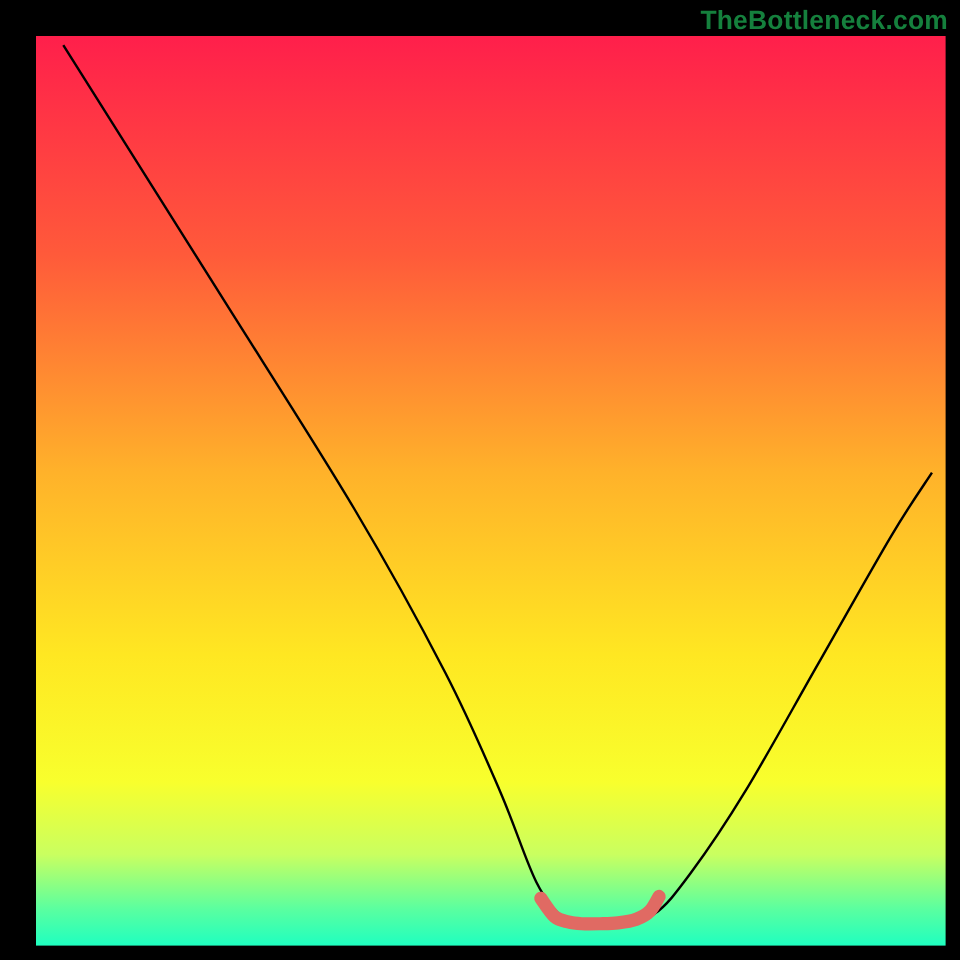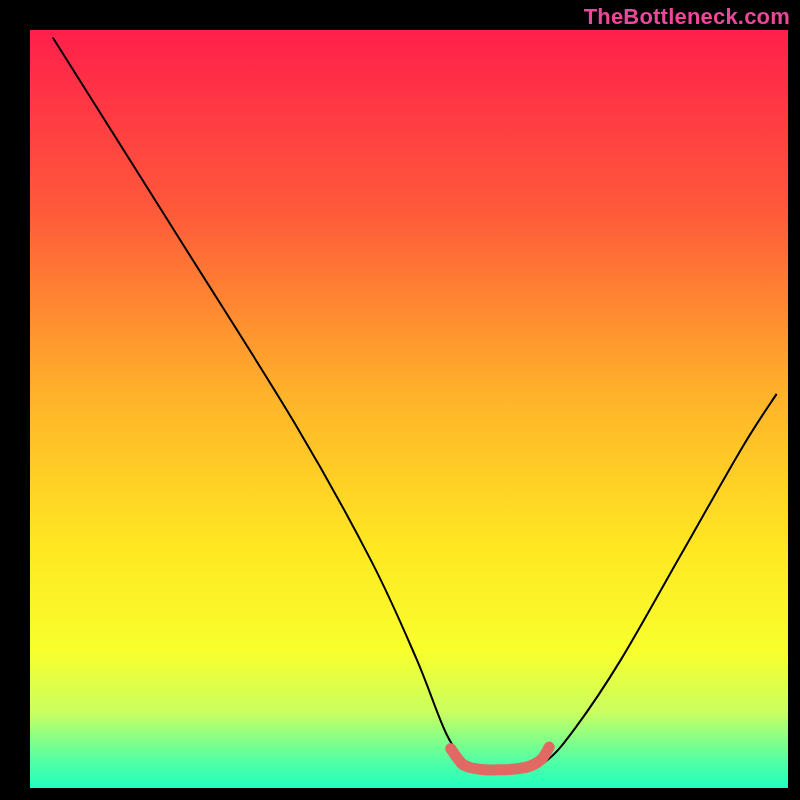--- a/index.html
+++ b/index.html
@@ -18,21 +18,21 @@
   }
   svg {
     display: block;
   }
   .watermark {
     position: absolute;
     top: 4px;
     right: 10px;
     font-size: 22px;
     font-weight: 600;
-    color: #ec4899;
+    color: #15803d;
     letter-spacing: 0.2px;
     user-select: none;
   }
 </style>
 </head>
 <body>
 
 <div class="stage">
   <svg id="chart-svg" width="800" height="800" viewBox="0 0 800 800">
     <defs>

